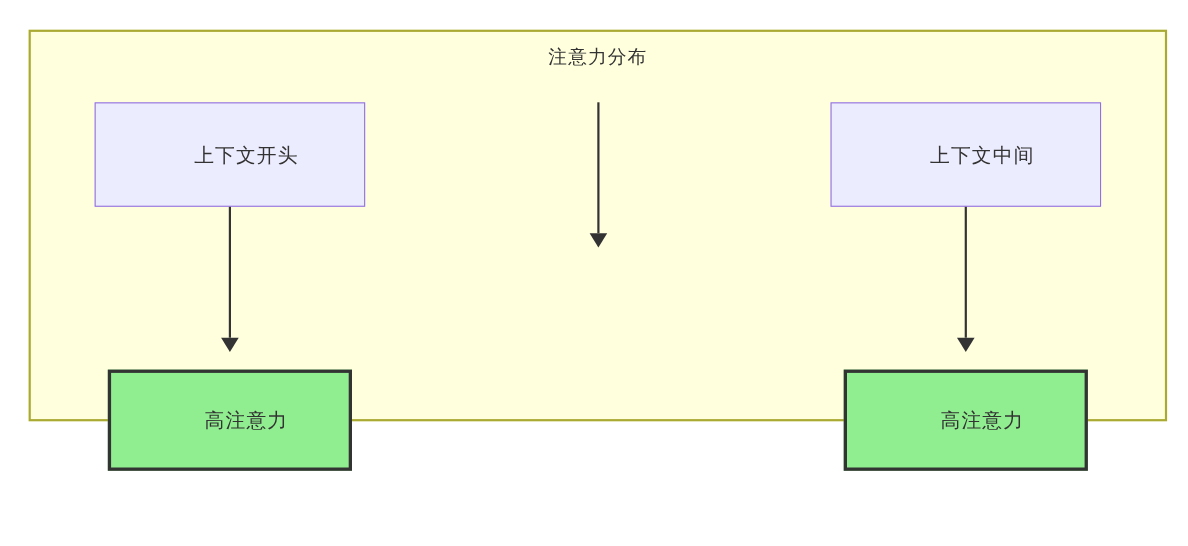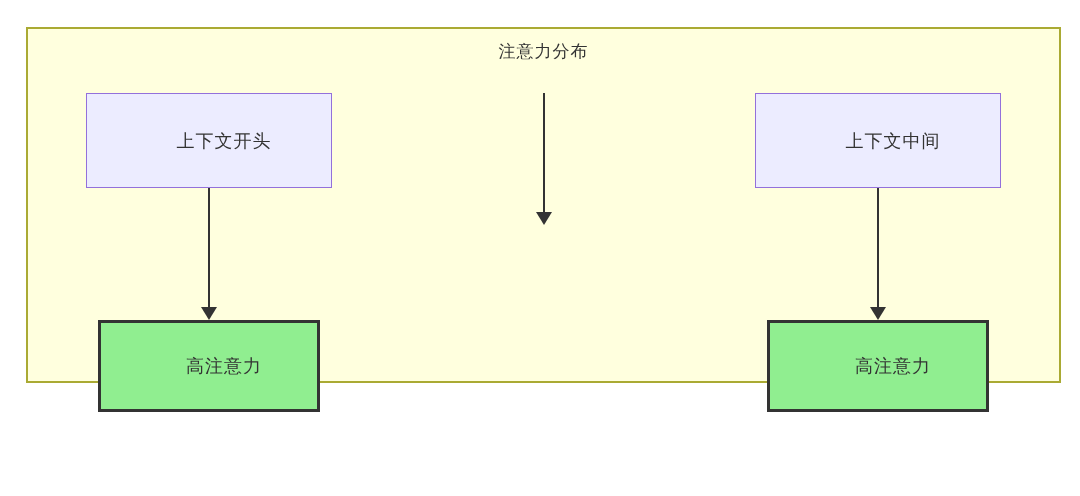--- a/index.html
+++ b/index.html
@@ -60,20 +60,21 @@
   .node-source {
     width: 246px;
     height: 95px;
     background: var(--source-fill, #ececff);
     border: 1.5px solid var(--source-border, #9370db);
   }
   .node-target {
     width: 222px;
     height: 92px;
     border: 3px solid var(--node-border, #333333);
+    margin-top: 16px;
   }
   .node-high { background: var(--high-fill, #90ee90); }
   .node-low  { background: var(--low-fill, #ff8888); }
   .arrow {
     display: flex;
     flex-direction: column;
     align-items: center;
     height: 132px;
   }
   .arrow-line {

